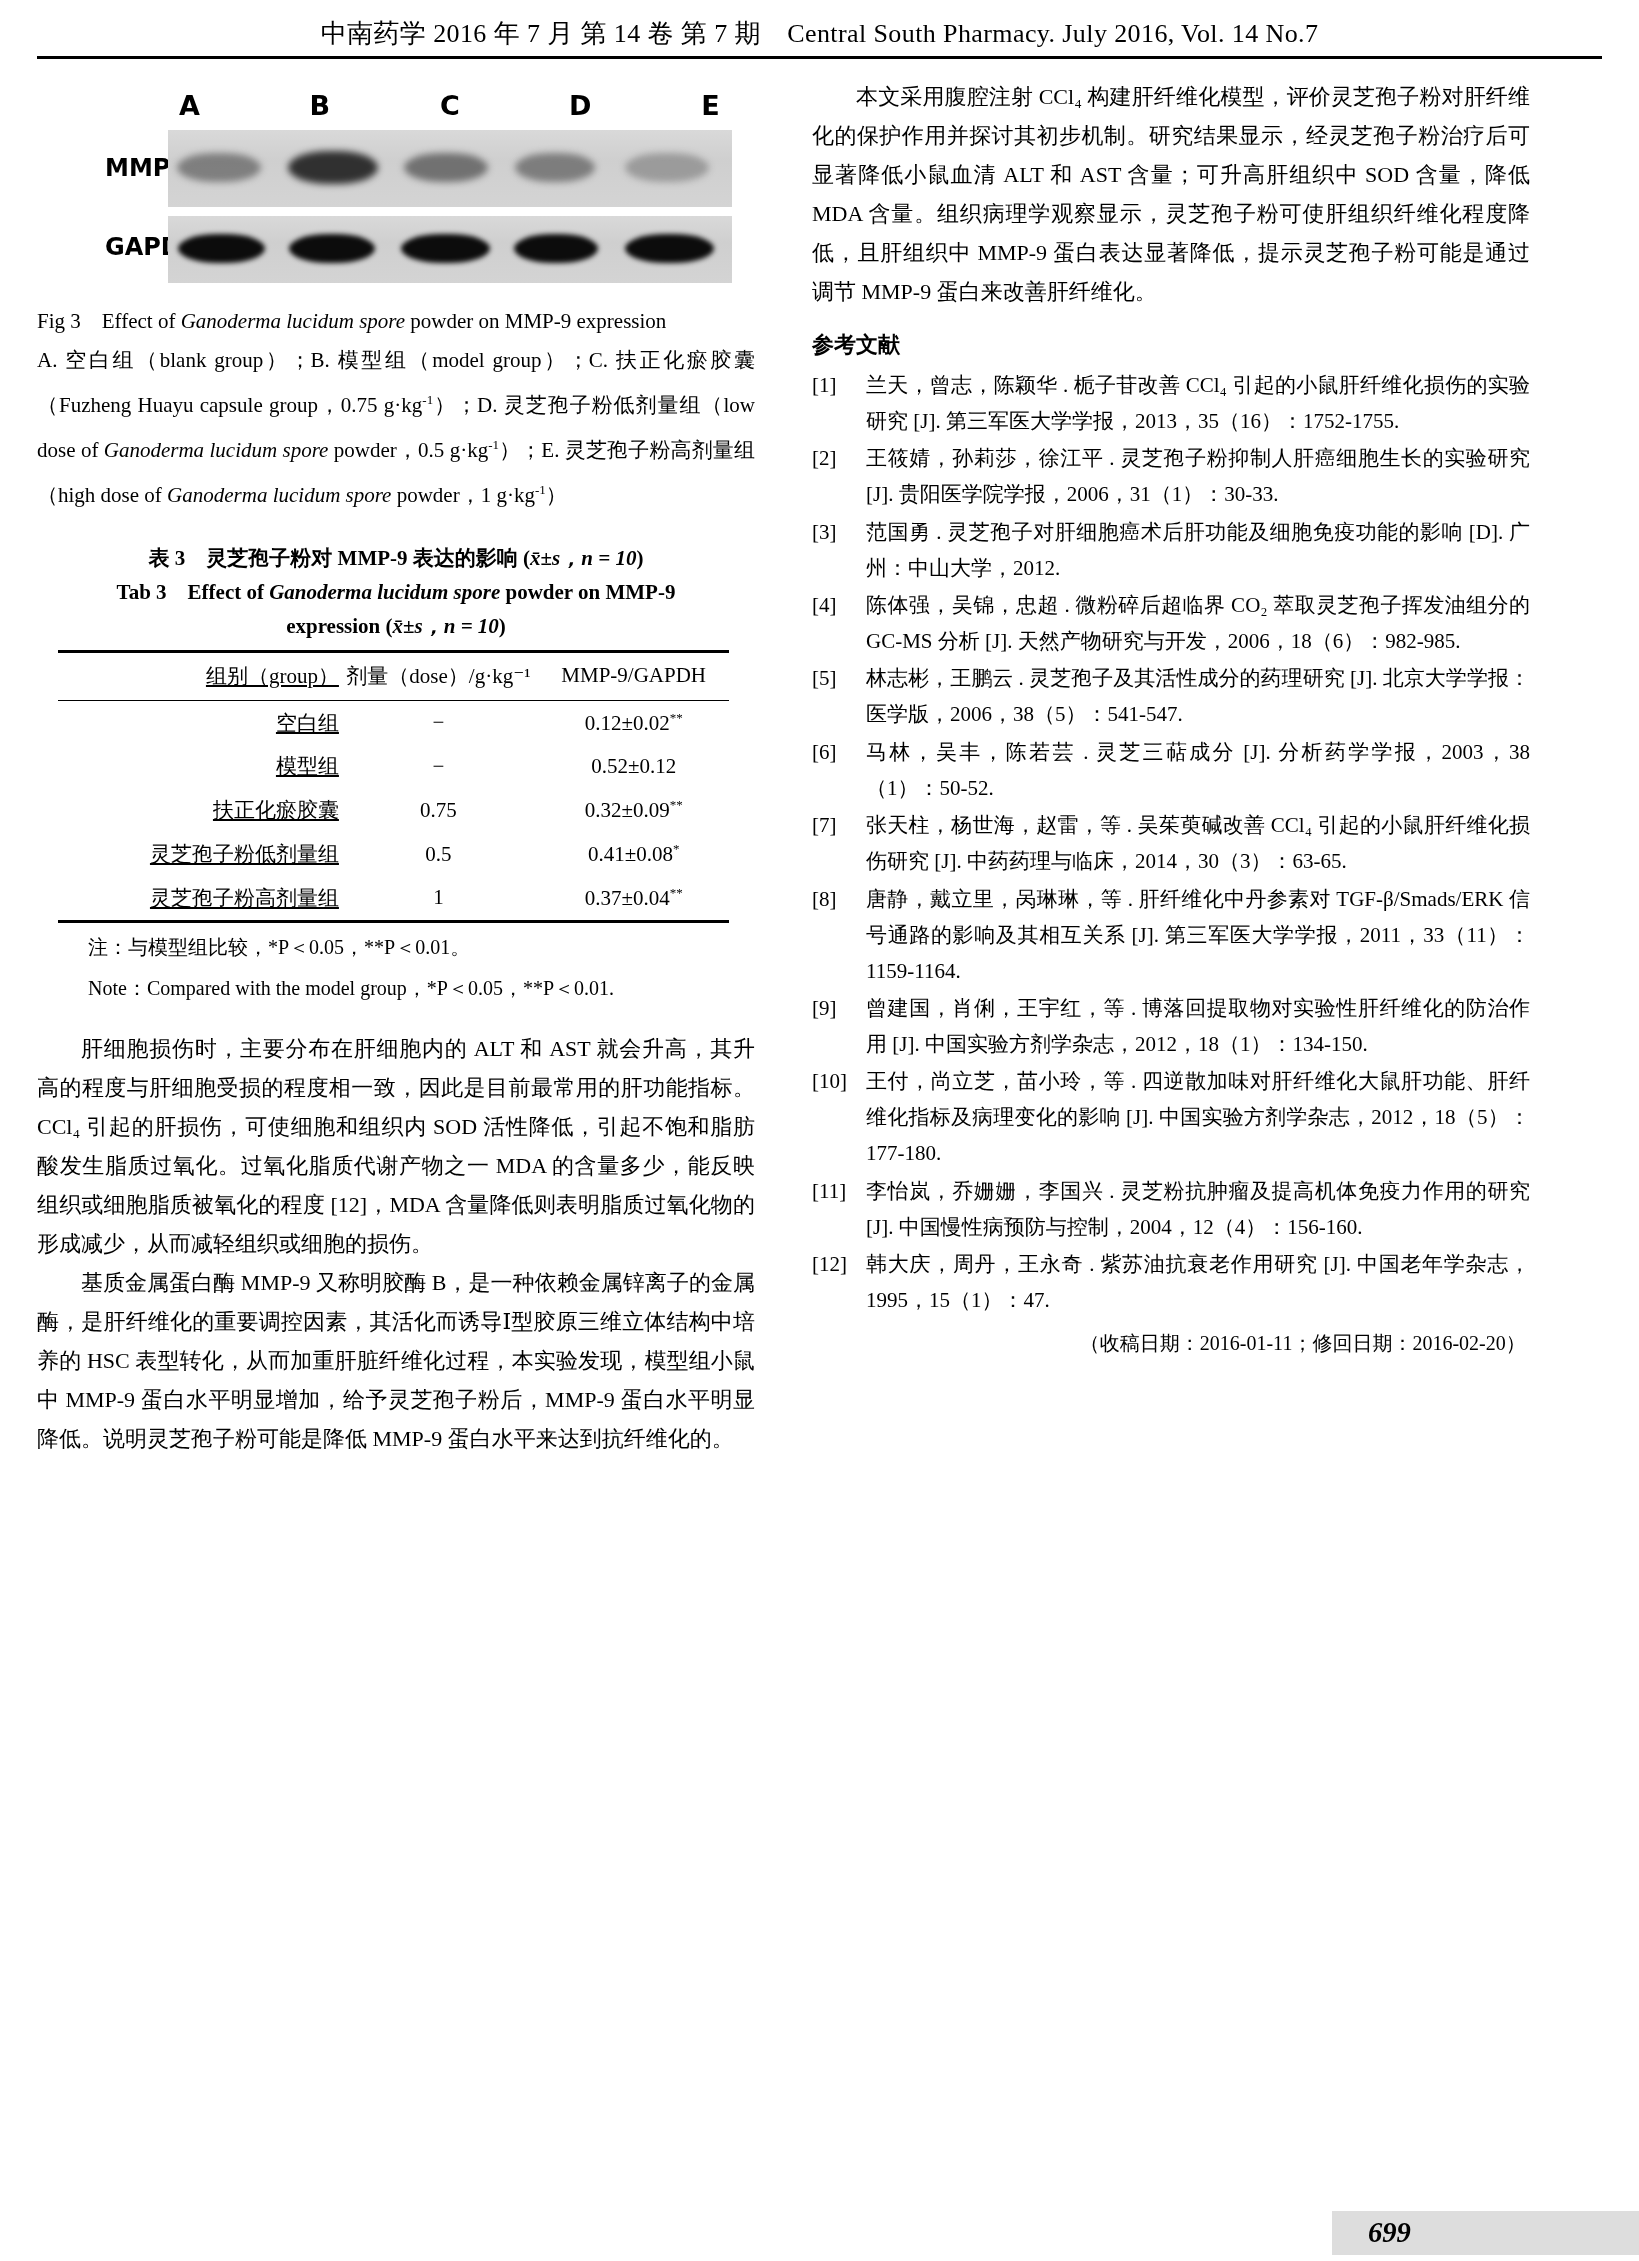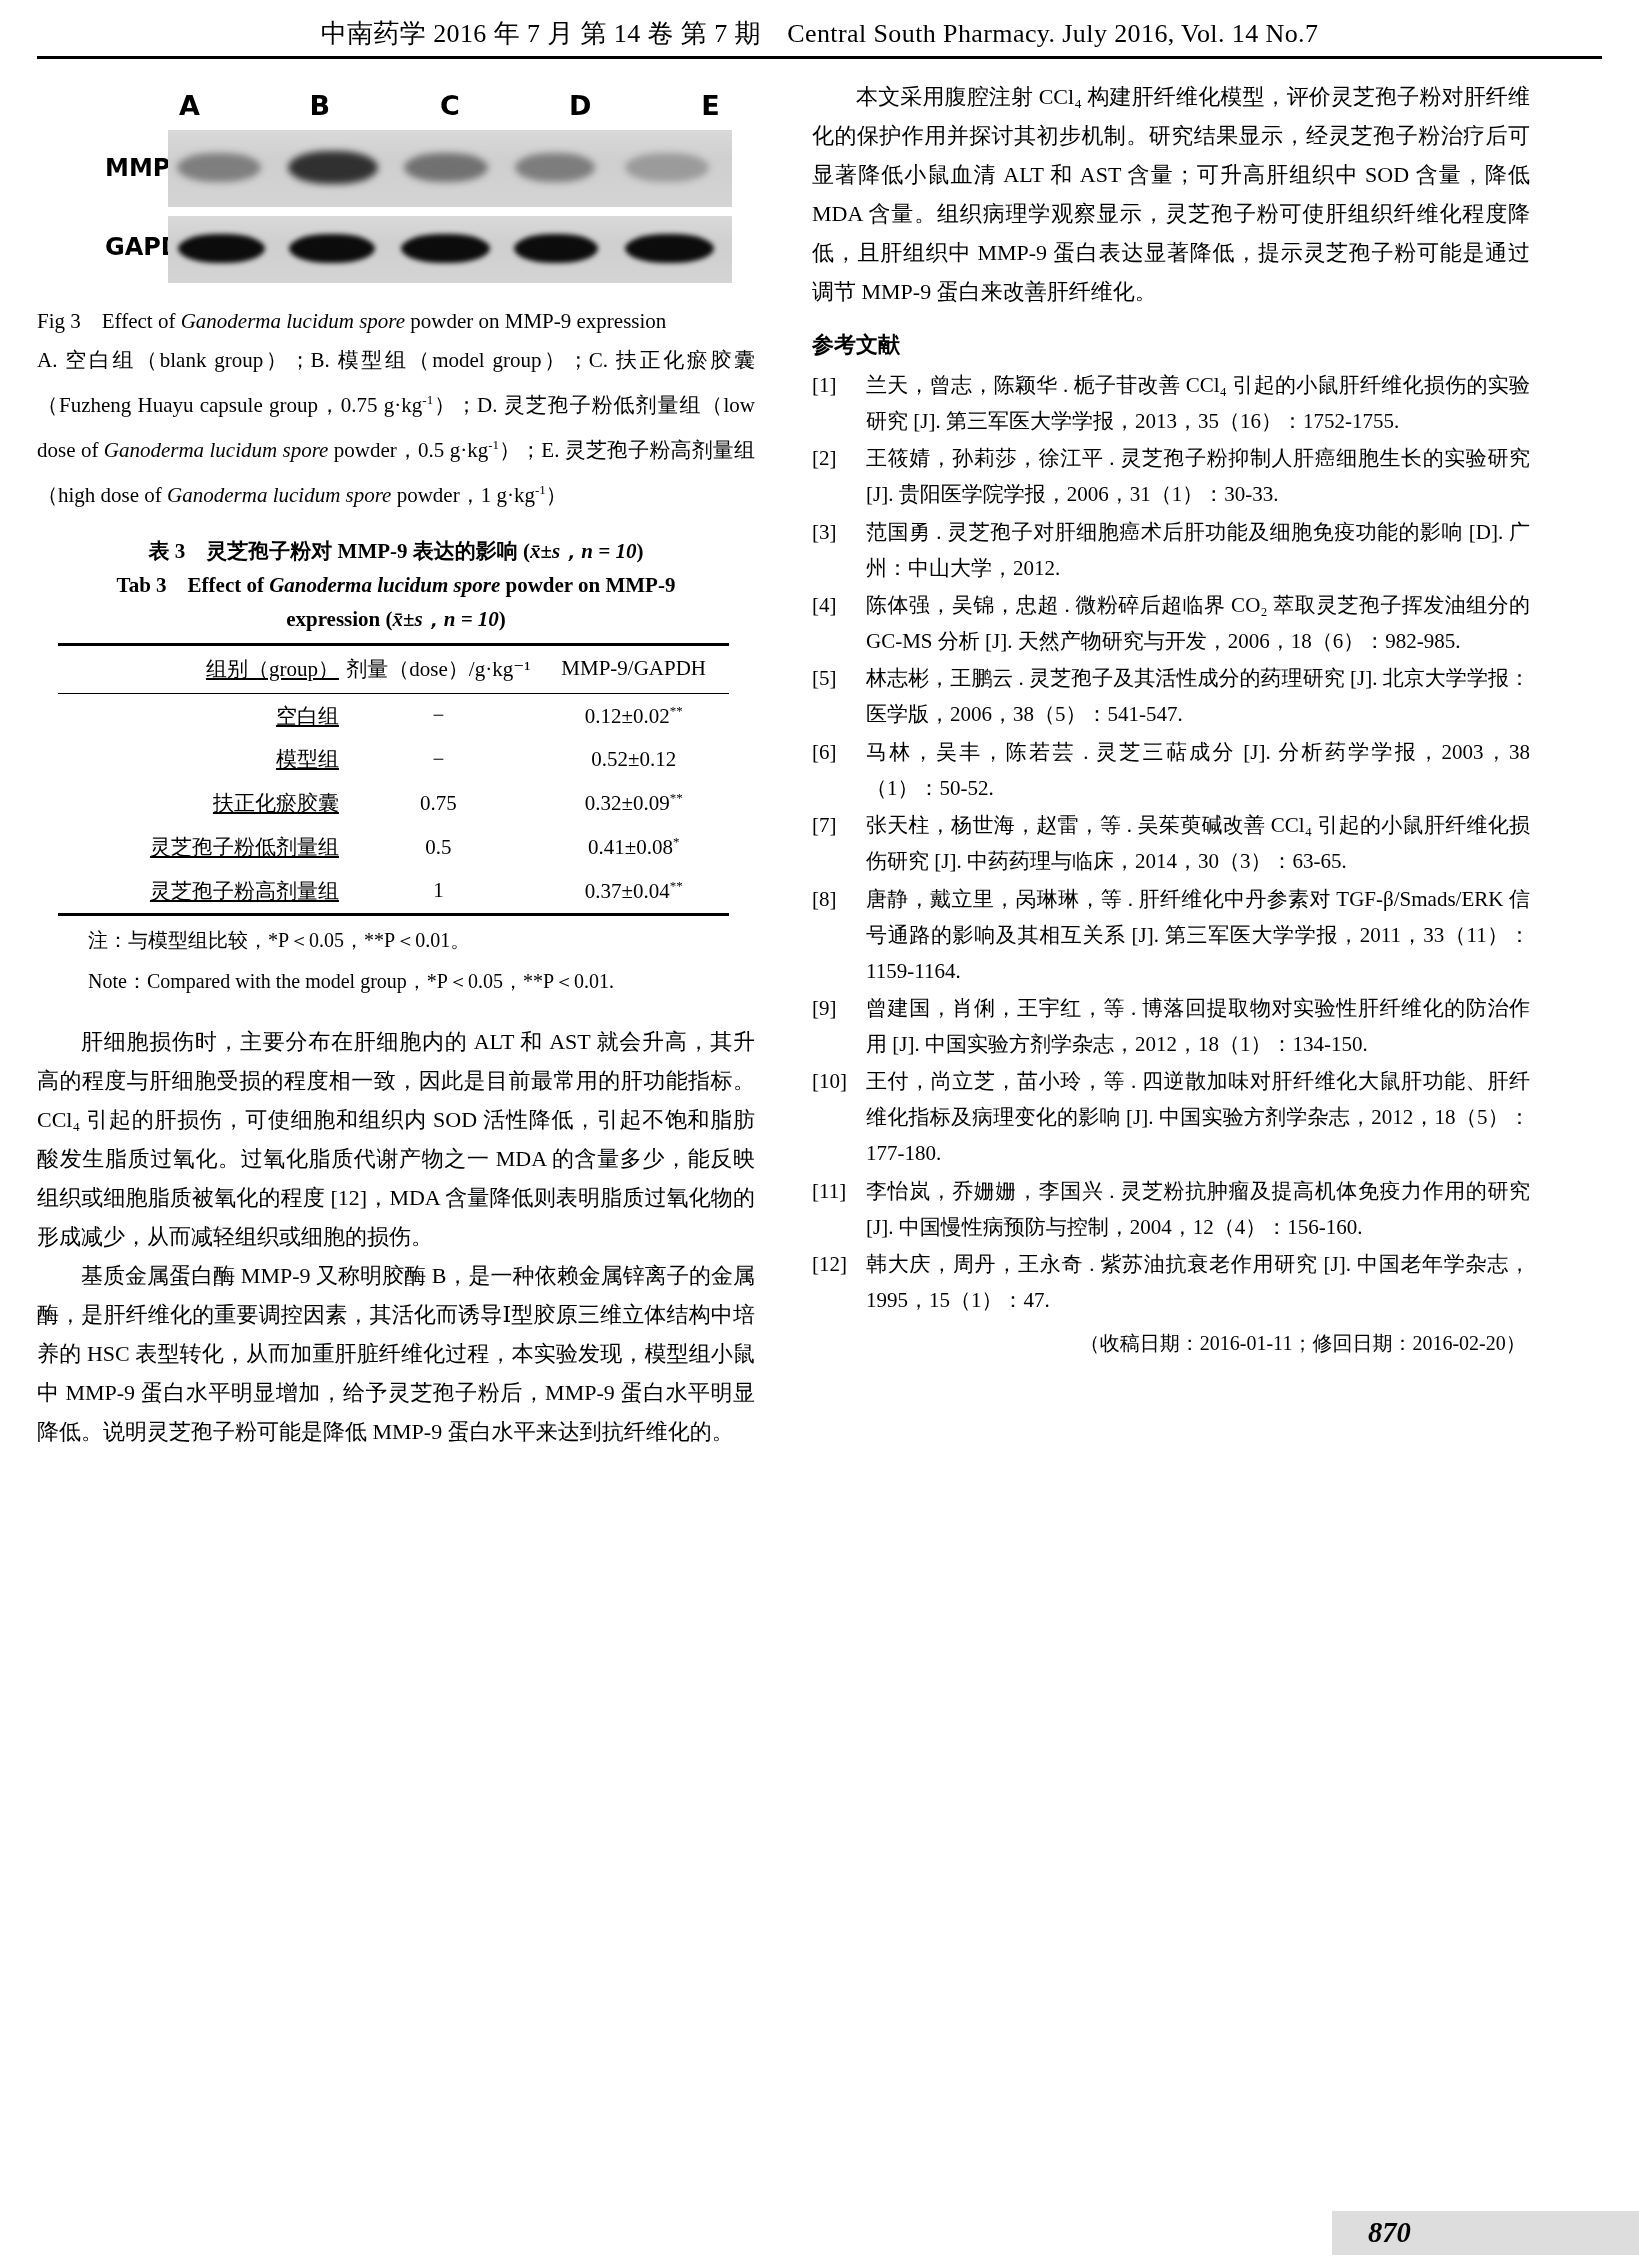--- a/index.html
+++ b/index.html
@@ -129,21 +129,21 @@
     font-size: 21px;
     line-height: 39px;
     margin-top: 11.4px;
     text-align: justify;
   }
   .fig-caption .cap-title { font-weight: bold; }
   .ital { font-style: italic; }
   sup, .sup { font-size: 0.62em; vertical-align: super; }
 
   
-  #table-block { margin-top: 19px; }
+  #table-block { margin-top: 26px; }
   .tab-title {
     text-align: center;
     font-size: 21px;
     line-height: 34px;
     font-weight: bold;
   }
   table#mmp9-table {
     width: 671px;
     margin: 7.1px 0 0 21.4px;
     border-collapse: collapse;
@@ -399,15 +399,15 @@
           <span class="ref-num">[12]</span>
           <span class="ref-text">韩大庆，周丹，王永奇 . 紫苏油抗衰老作用研究 [J]. 中国老年学杂志，1995，15（1）：47.</span>
         </div>
       </div>
 
     <div id="received-line">（收稿日期：2016-01-11；修回日期：2016-02-20）</div>
   </div>
 </div>
 
 <div id="page-footer">
-  <div id="page-number">870</div>
+  <div id="page-number">699</div>
 </div>
 
 
 </body></html>

